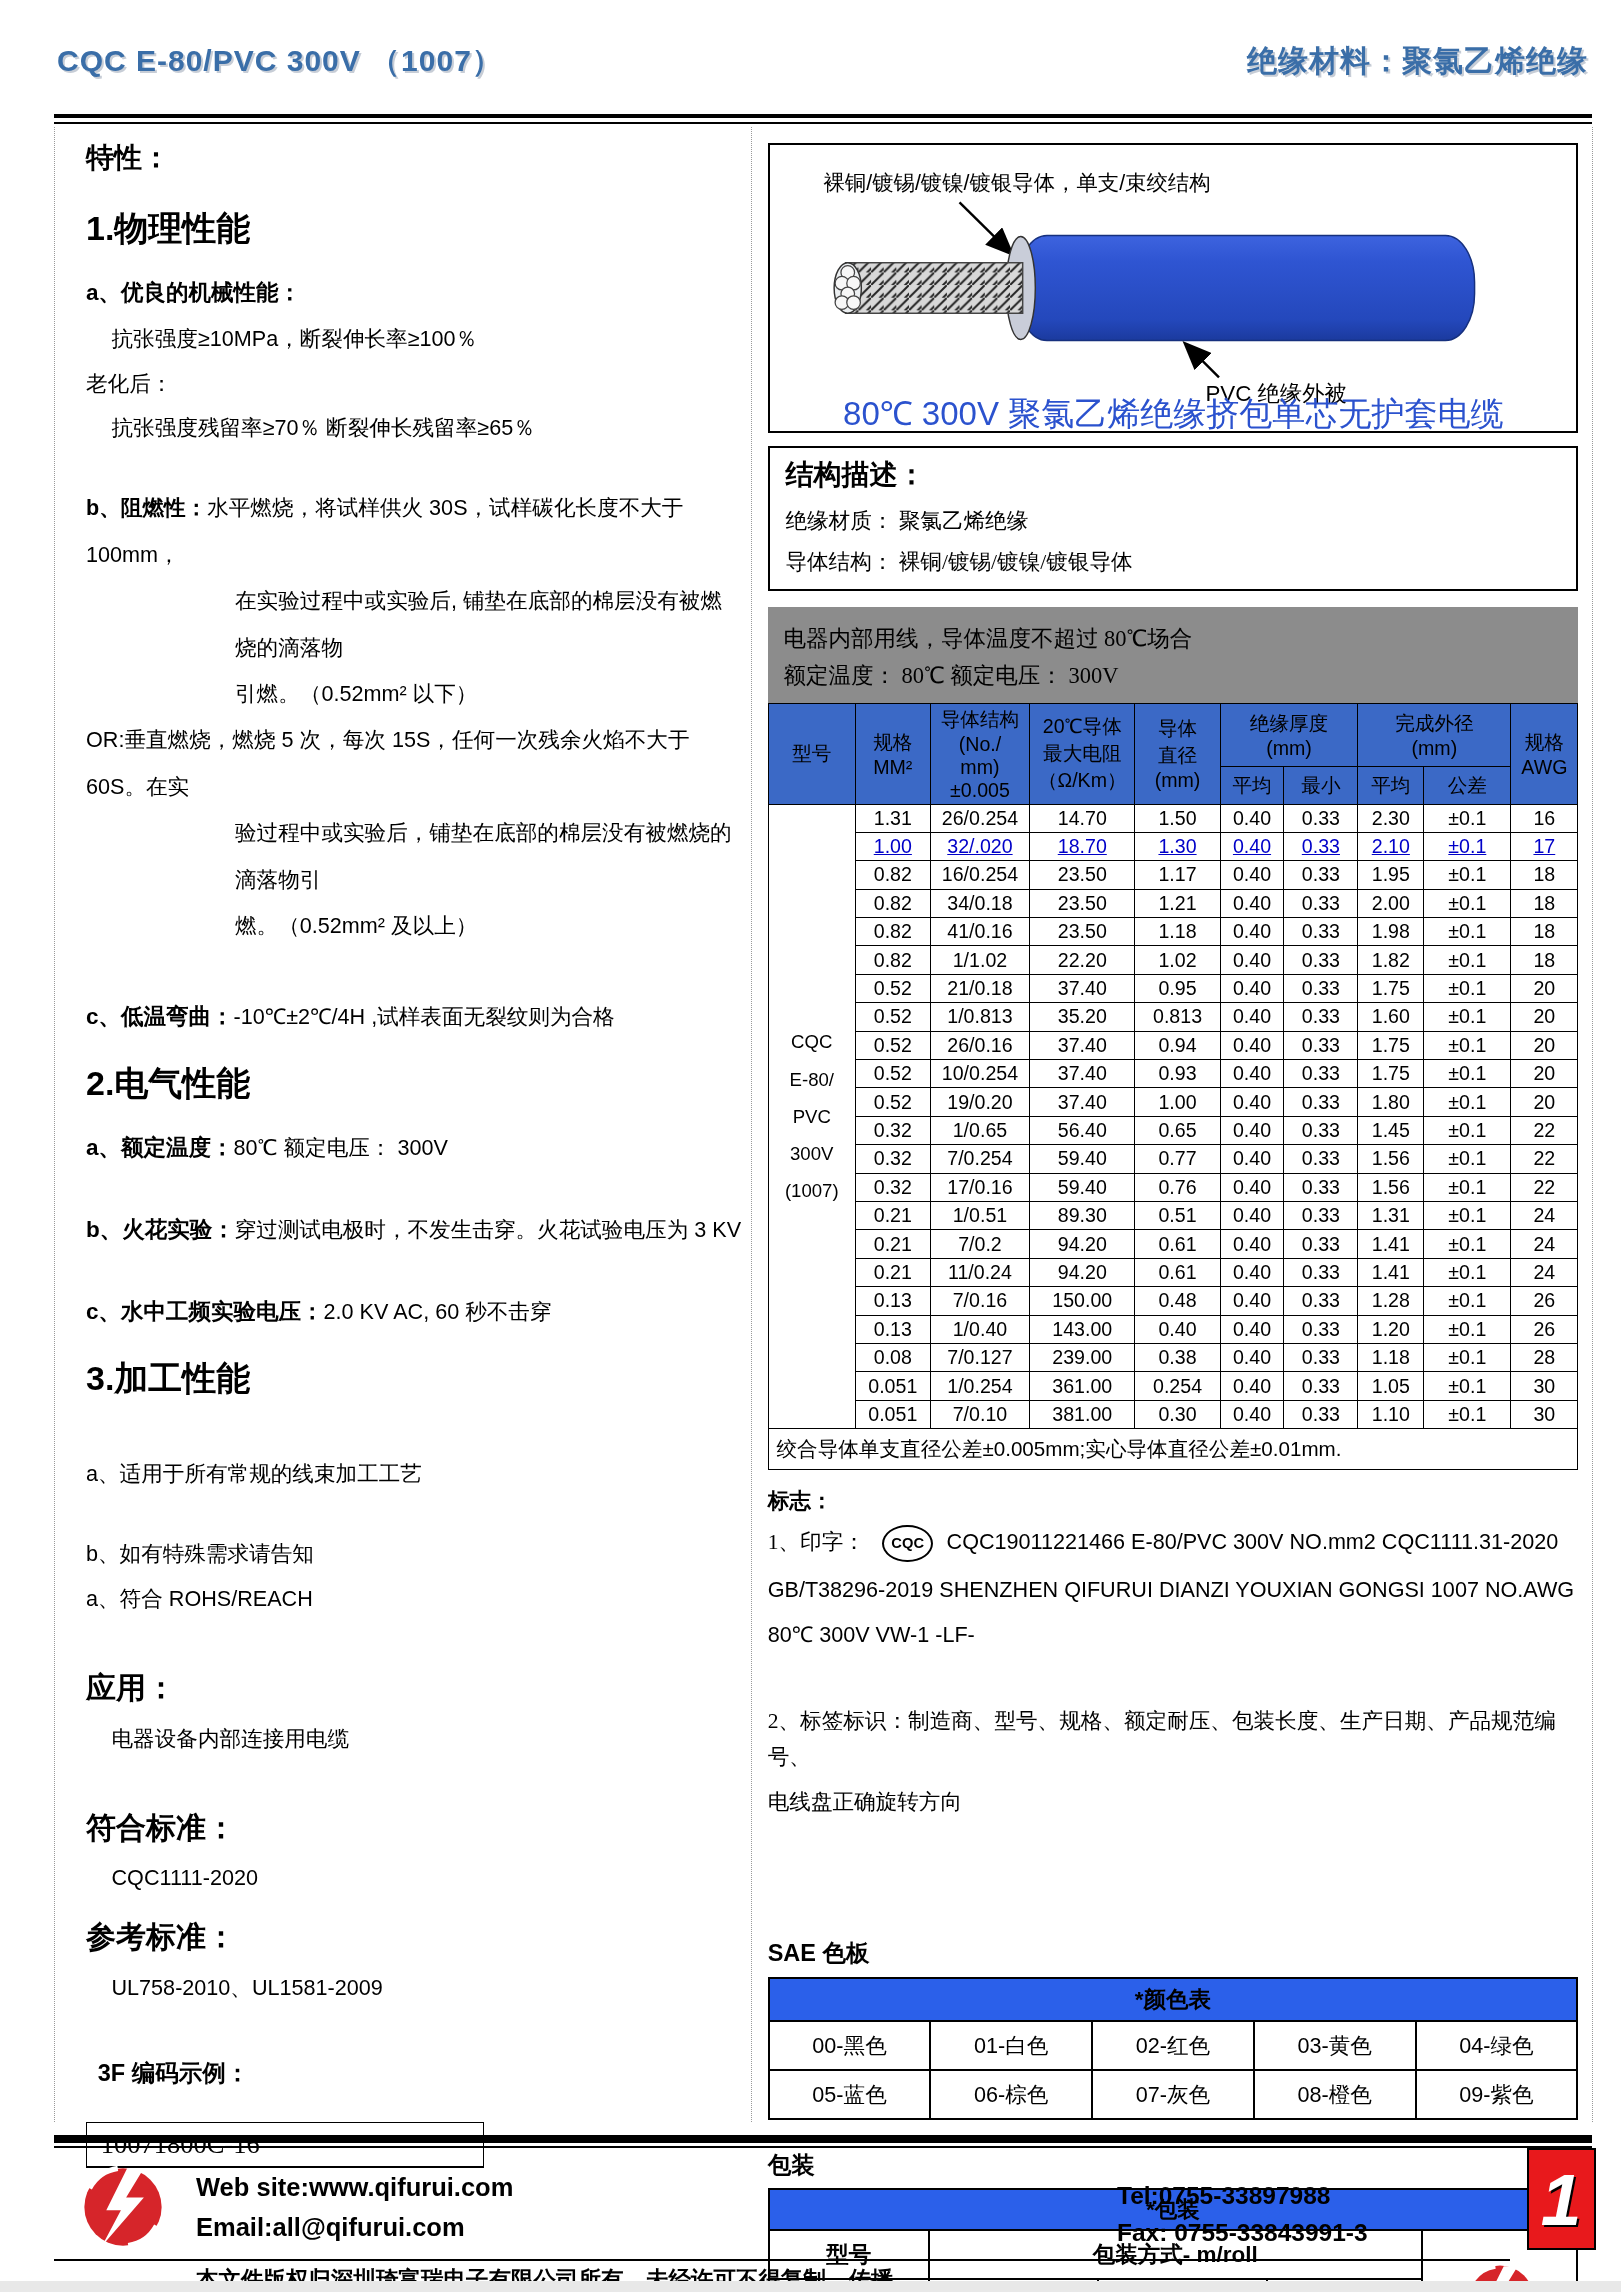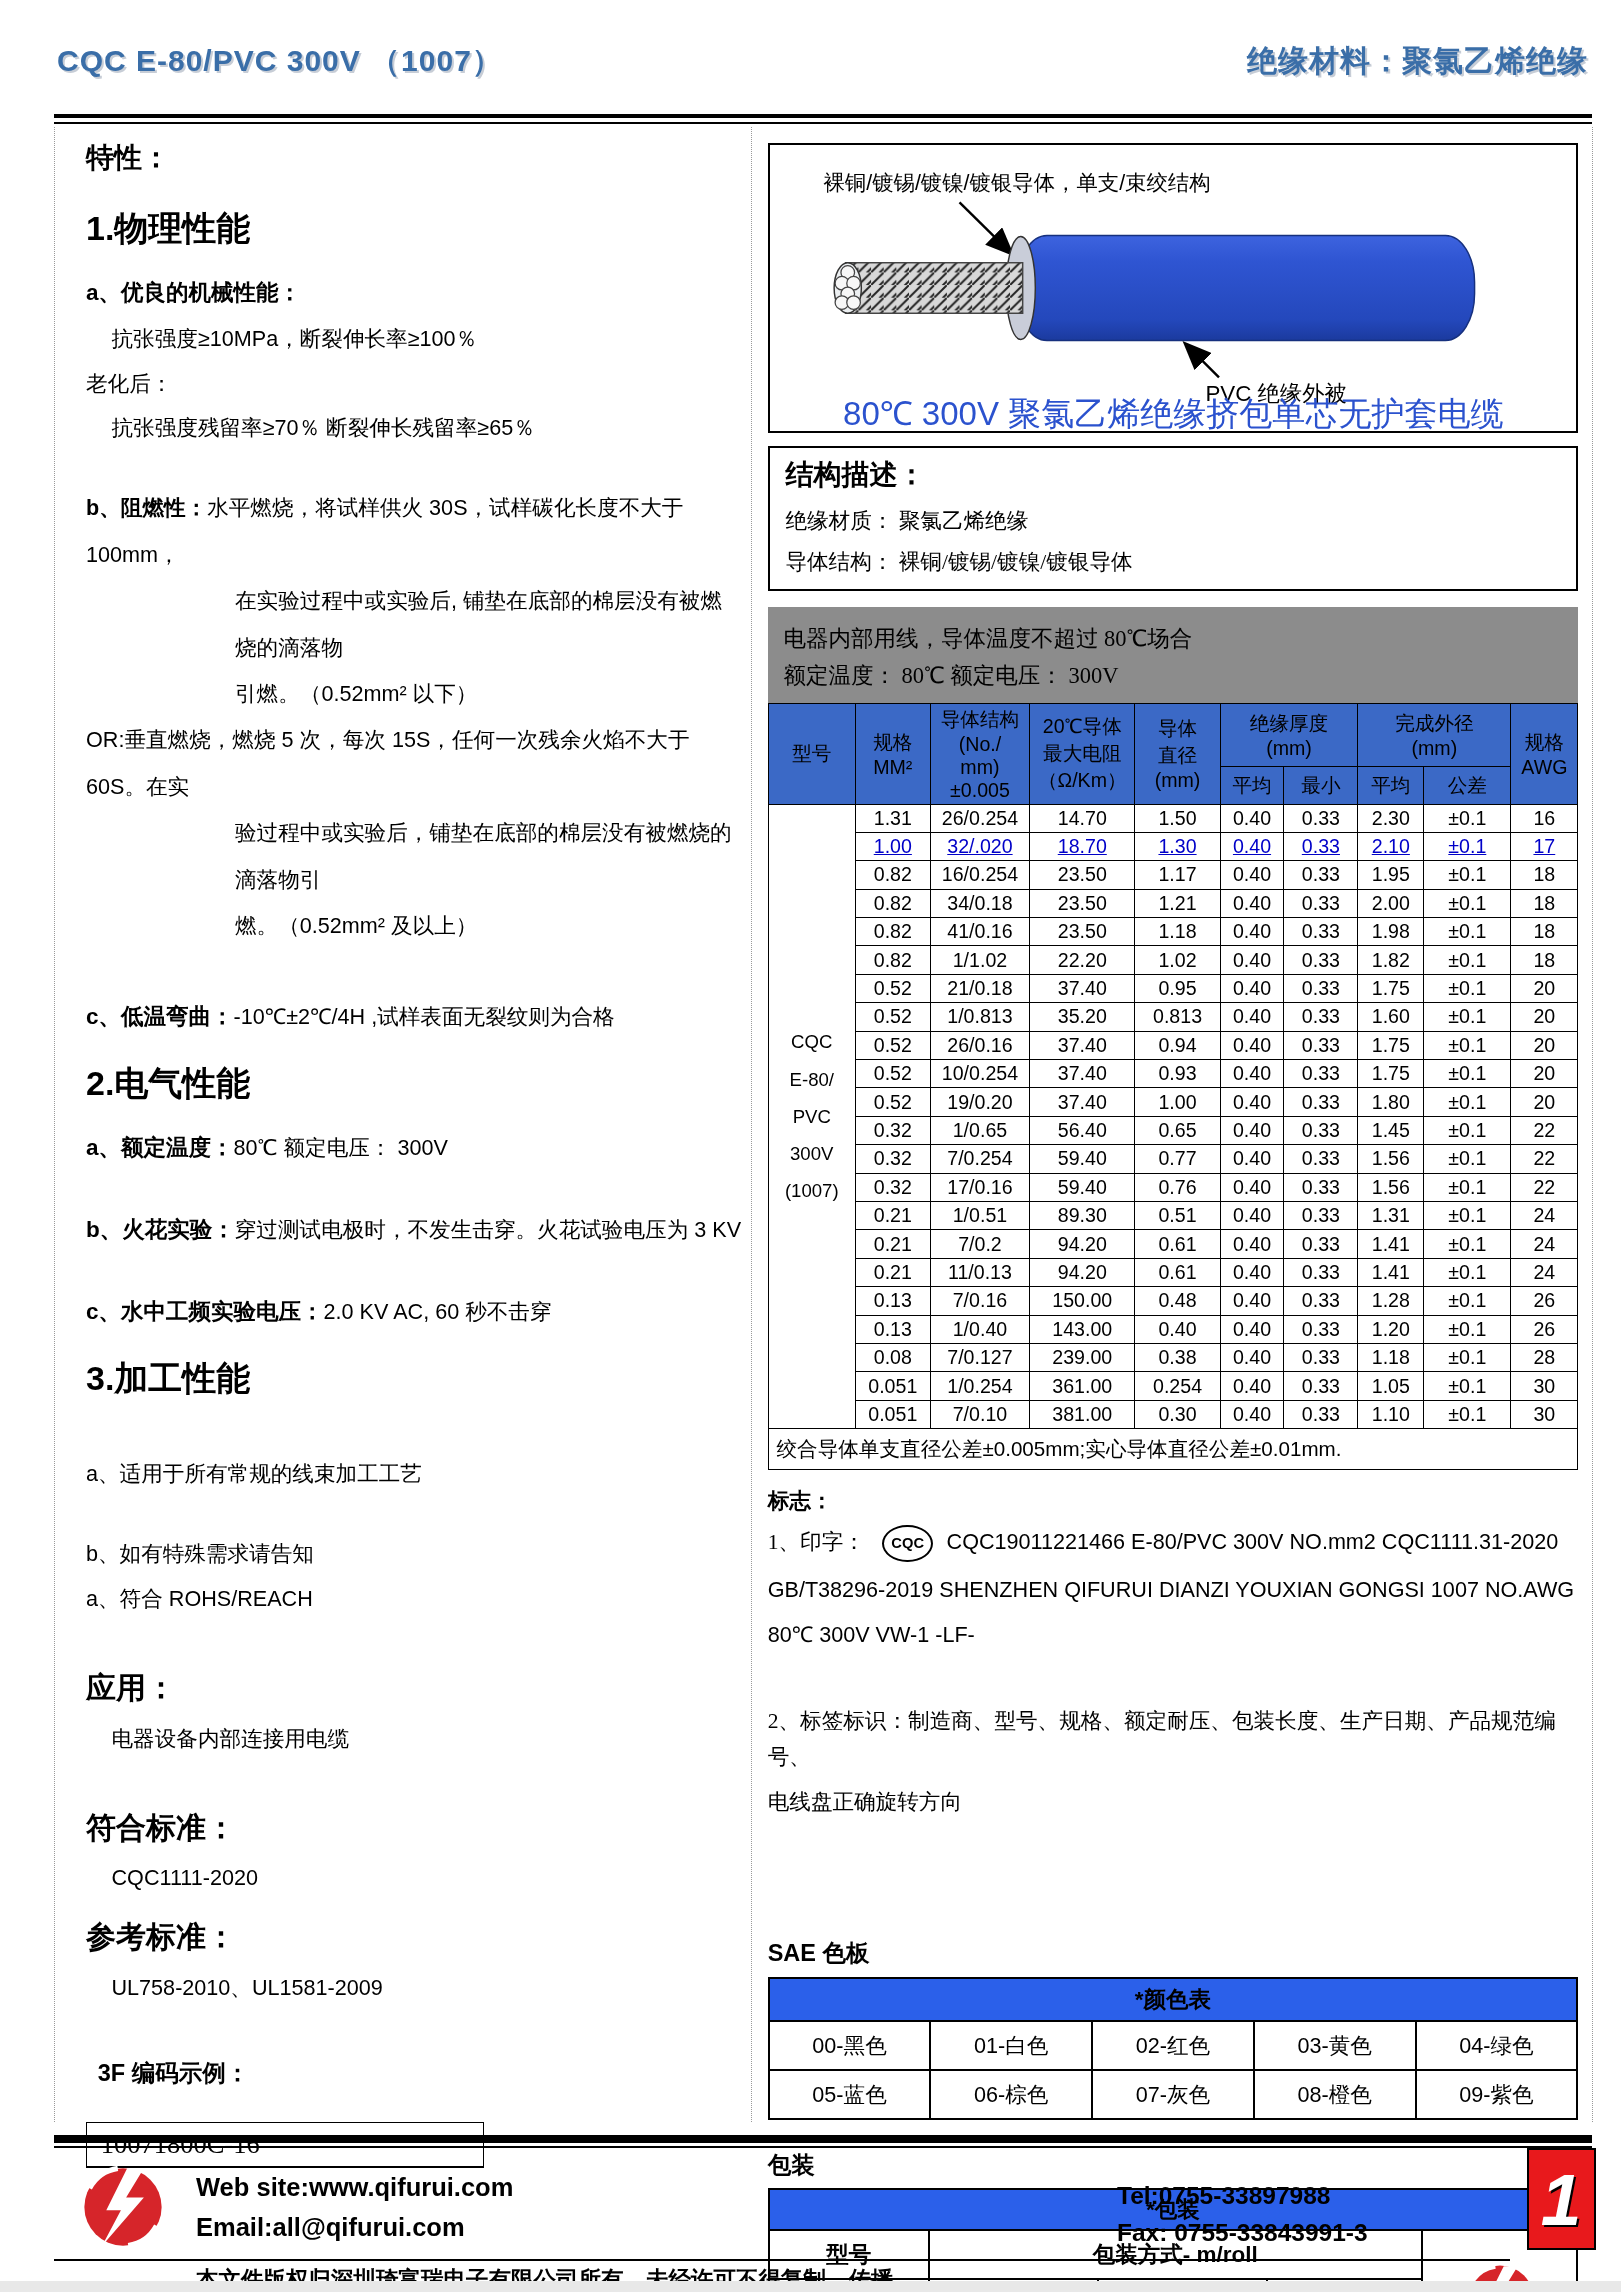--- a/index.html
+++ b/index.html
@@ -419,21 +419,21 @@
               <td>94.20</td>
               <td>0.61</td>
               <td>0.40</td>
               <td>0.33</td>
               <td>1.41</td>
               <td>±0.1</td>
               <td>24</td>
             </tr>
             <tr>
               <td>0.21</td>
-              <td>11/0.13</td>
+              <td>11/0.24</td>
               <td>94.20</td>
               <td>0.61</td>
               <td>0.40</td>
               <td>0.33</td>
               <td>1.41</td>
               <td>±0.1</td>
               <td>24</td>
             </tr>
             <tr>
               <td>0.13</td>

